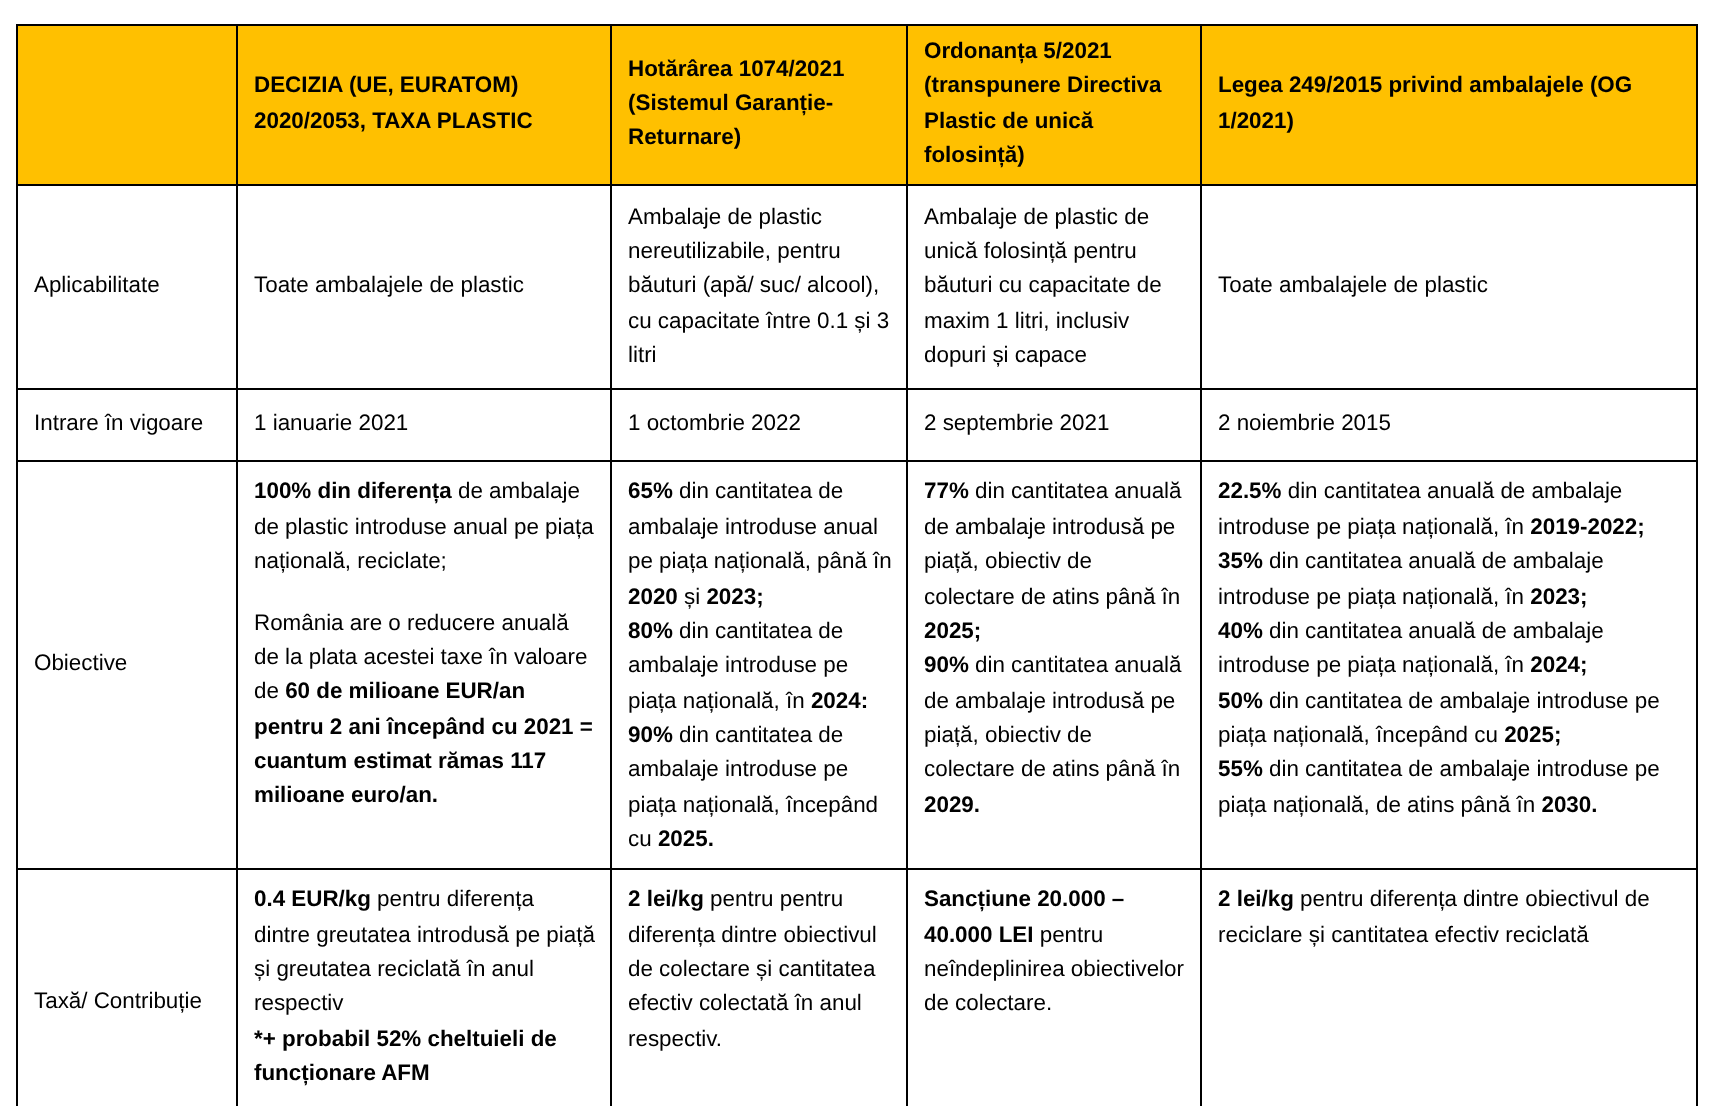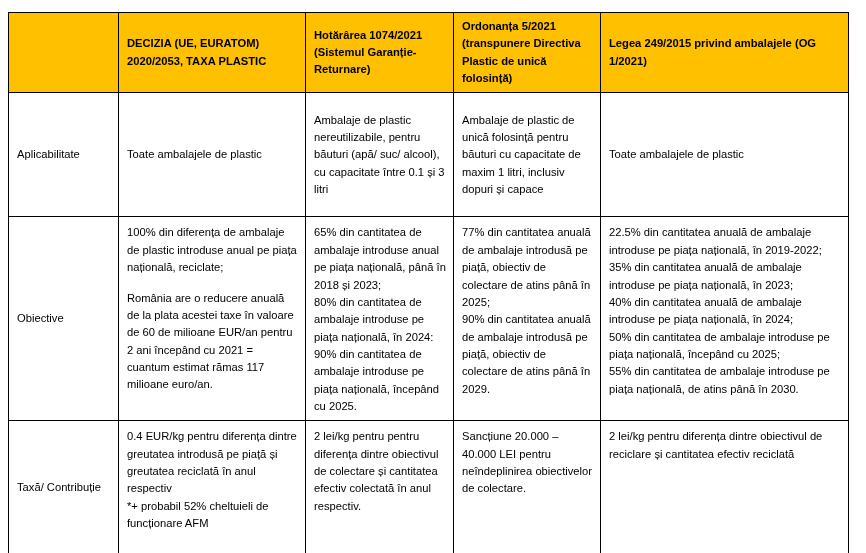--- a/index.html
+++ b/index.html
@@ -56,35 +56,35 @@
     padding-top: 8px;
   }
   thead th.corner {
     background: #FFC000;
   }
   td.rowlabel {
     font-weight: normal;
     font-size: 11.4px;
     vertical-align: middle;
   }
-  tr.r-aplicabilitate td { height: 124px; vertical-align: middle; }
+  tr.r-aplicabilitate td { height: 102px; vertical-align: middle; }
   tr.r-intrare td { height: 36px; vertical-align: middle; }
   tr.r-obiective td { height: 194px; vertical-align: middle; }
   tr.r-taxa td { height: 133px; vertical-align: middle; }
 
   tr.r-obiective td.body,
   tr.r-taxa td.body {
     vertical-align: top;
     padding-top: 7px;
   }
   tr.r-aplicabilitate td.body { vertical-align: middle; }
 
   .para { margin: 0; }
   .spacer { height: 13px; }
-  b { font-weight: normal; text-align: center; }
+  b { font-weight: bold; text-align: center; }
 </style>
 </head>
 <body>
 
 <div class="page">
 
   <table class="cmp">
     <colgroup>
       <col class="c0">
         <col class="c1">
@@ -106,32 +106,39 @@
     <tbody>
 
       <tr class="r-aplicabilitate">
         <td class="rowlabel">Aplicabilitate</td>
         <td class="body">Toate ambalajele de plastic</td>
         <td class="body">Ambalaje de plastic nereutilizabile, pentru băuturi (apă/ suc/ alcool), cu capacitate între 0.1 și 3 litri</td>
         <td class="body">Ambalaje de plastic de unică folosință pentru băuturi cu capacitate de maxim 1 litri, inclusiv dopuri și capace</td>
         <td class="body">Toate ambalajele de plastic</td>
       </tr>
 
+      <tr class="r-intrare">
+        <td class="rowlabel">Intrare în vigoare</td>
+        <td class="body">1 ianuarie 2021</td>
+        <td class="body">1 octombrie 2022</td>
+        <td class="body">2 septembrie 2021</td>
+        <td class="body">2 noiembrie 2015</td>
+      </tr>
 
       <tr class="r-obiective">
         <td class="rowlabel">Obiective</td>
 
         <td class="body">
           <p class="para"><b>100%</b><b> din diferența</b><span> de ambalaje de plastic introduse anual pe piața națională, reciclate;</span></p>
           <div class="spacer"></div>
           <p class="para"><span>România are o reducere anuală de la plata acestei taxe în valoare de </span><b>60 de milioane EUR/an pentru 2 ani începând cu 2021 = cuantum estimat rămas 117 milioane euro/an.</b></p>
         </td>
 
         <td class="body">
-          <p class="para"><b>65%</b><span> din cantitatea de ambalaje introduse anual pe piața națională, până în </span><b>2018</b><span> și </span><b>2023;</b><br><b>80%</b><span> din cantitatea de ambalaje introduse pe piața națională, în </span><b>2024:</b><br><b>90%</b><span> din cantitatea de ambalaje introduse pe piața națională, începând cu </span><b>2025.</b></p>
+          <p class="para"><b>65%</b><span> din cantitatea de ambalaje introduse anual pe piața națională, până în </span><b>2020</b><span> și </span><b>2023;</b><br><b>80%</b><span> din cantitatea de ambalaje introduse pe piața națională, în </span><b>2024:</b><br><b>90%</b><span> din cantitatea de ambalaje introduse pe piața națională, începând cu </span><b>2025.</b></p>
         </td>
 
         <td class="body">
           <p class="para"><b>77%</b><span> din cantitatea anuală de ambalaje introdusă pe piață, obiectiv de colectare de atins până în </span><b>2025;</b><br><b>90%</b><span> din cantitatea anuală de ambalaje introdusă pe piață, obiectiv de colectare de atins până în </span><b>2029.</b></p>
         </td>
 
         <td class="body">
           <p class="para"><b>22.5%</b><span> din cantitatea anuală de ambalaje introduse pe piața națională, în </span><b>2019-2022;</b><br><b>35%</b><span> din cantitatea anuală de ambalaje introduse pe piața națională, în </span><b>2023;</b><br><b>40%</b><span> din cantitatea anuală de ambalaje introduse pe piața națională, în </span><b>2024;</b><br><b>50%</b><span> din cantitatea de ambalaje introduse pe piața națională, începând cu </span><b>2025;</b><br><b>55%</b><span> din cantitatea de ambalaje introduse pe piața națională, de atins până în </span><b>2030.</b></p>
         </td>
       </tr>

